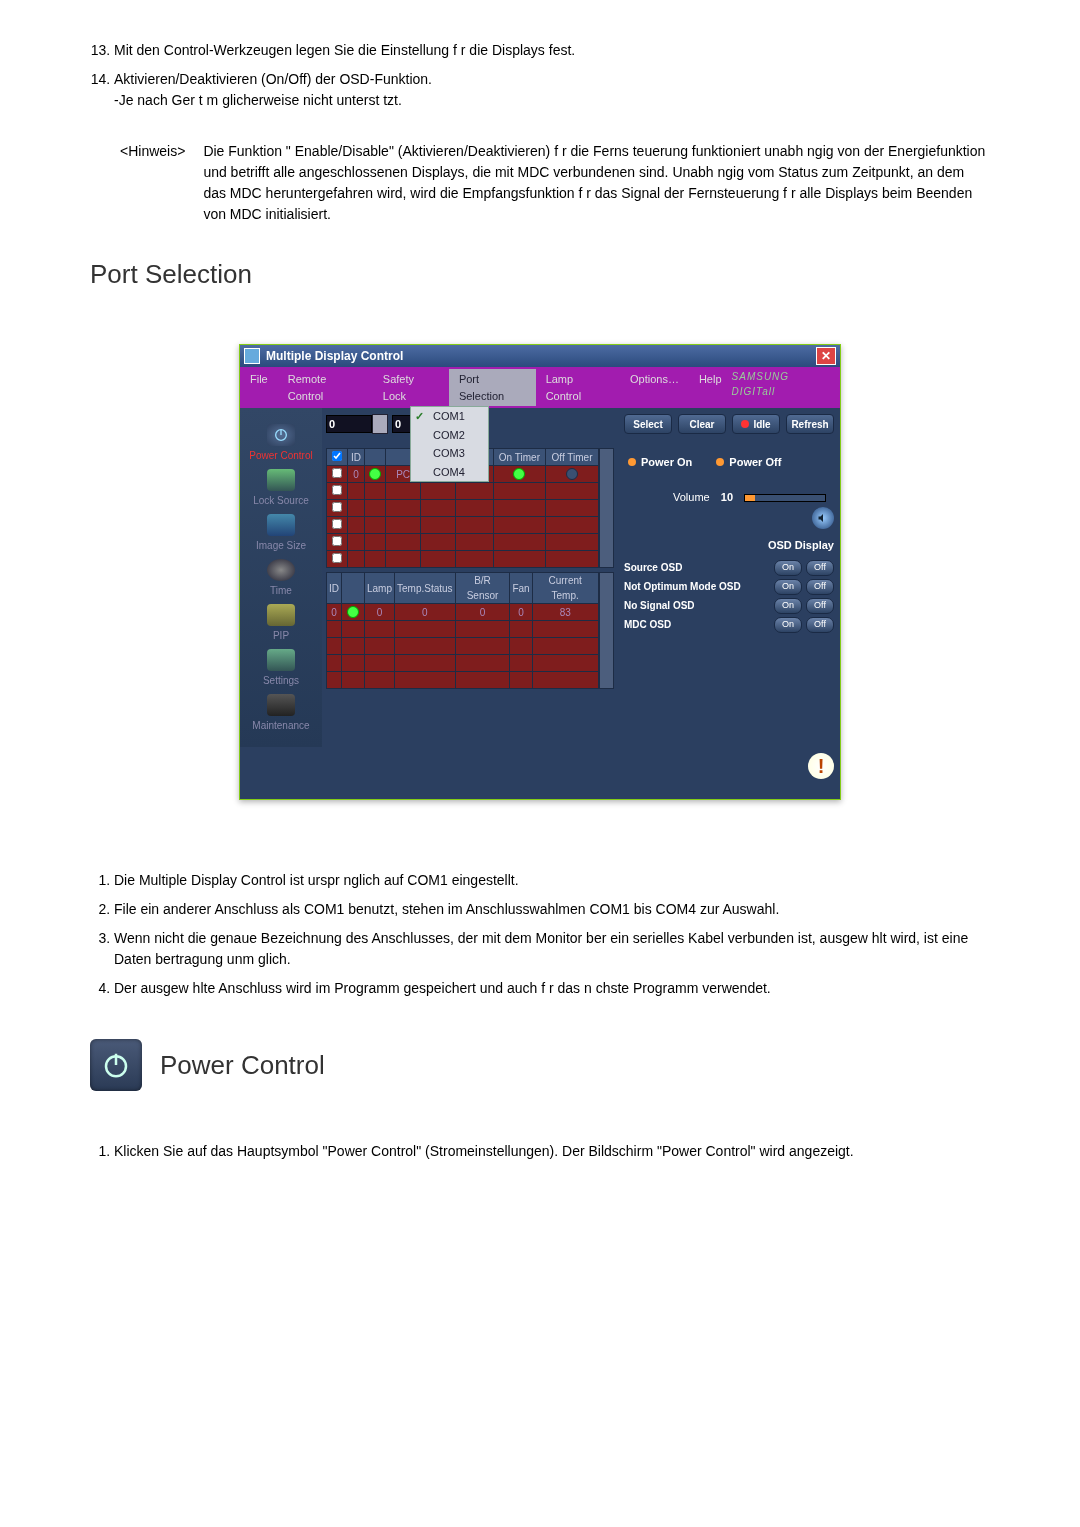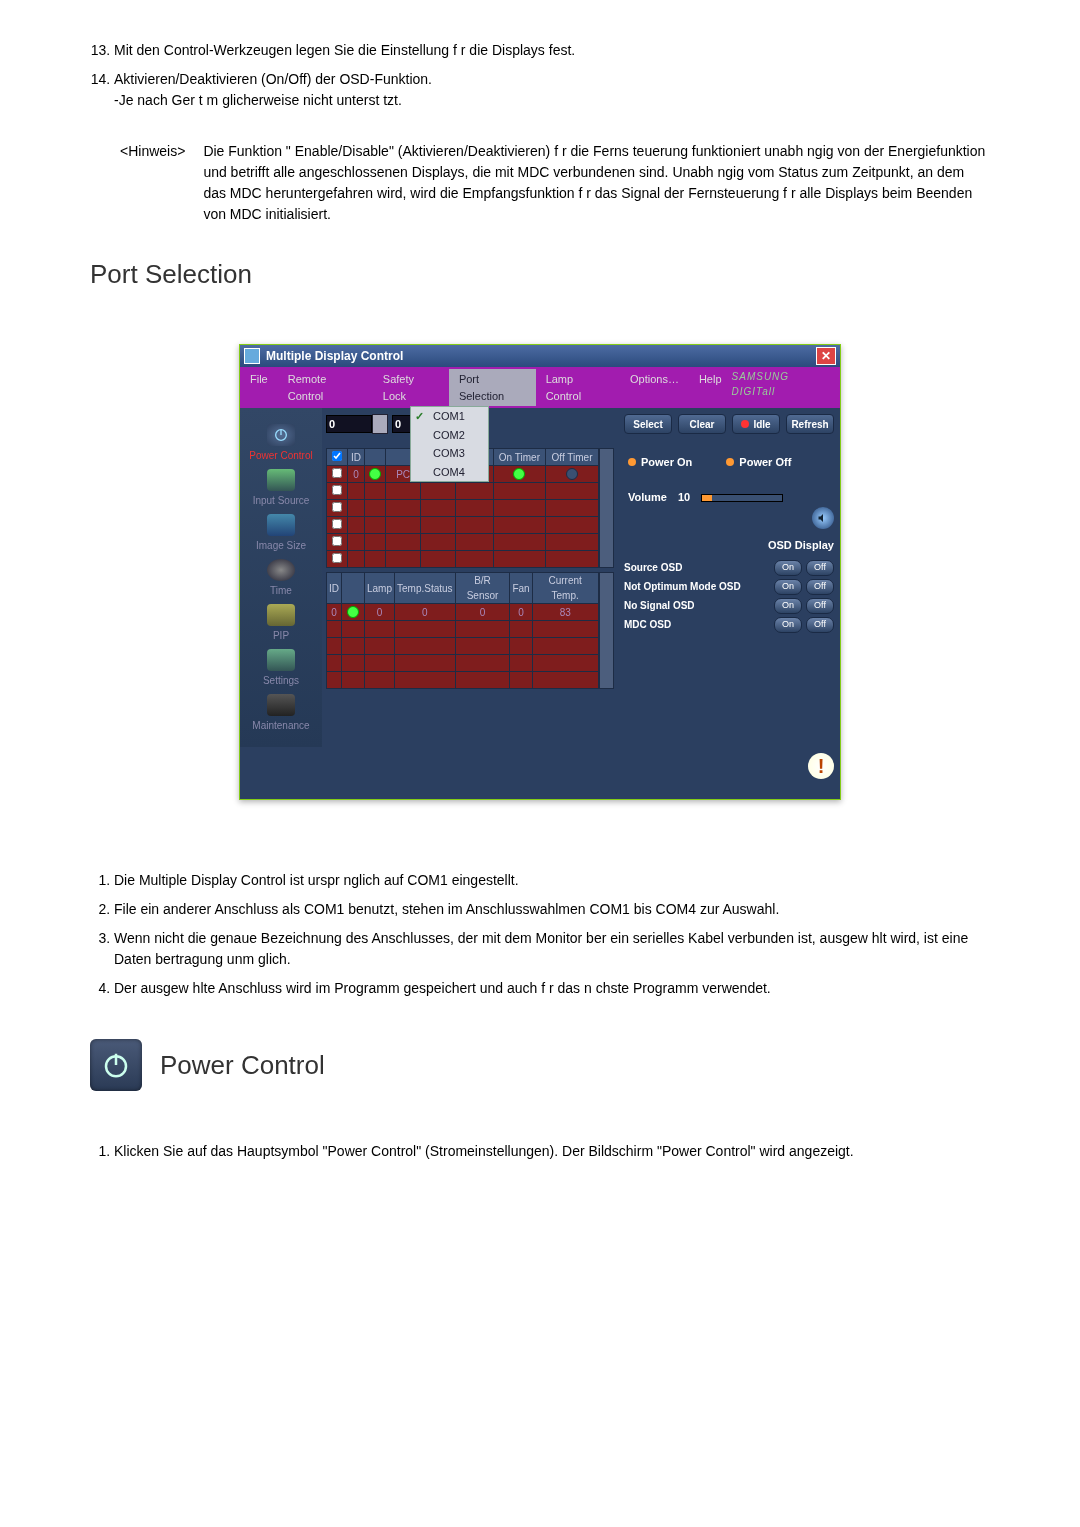--- a/index.html
+++ b/index.html
@@ -129,26 +129,26 @@
   .btn-bar { display:flex; gap:6px; margin-bottom:10px;}
   .sbtn {
     flex:1; height:18px; border-radius:4px;
     background: linear-gradient(#506a92,#2d4364);
     border:1px solid #1a2a45; color:#fff;
     font-size:10px; font-weight:bold;
     display:flex; align-items:center; justify-content:center;
     cursor:pointer;
   }
   .sbtn.idle::before{content:""; width:8px;height:8px;border-radius:50%;background:#f33;margin-right:4px;}
-  .power-row{ display:flex; gap:34px; padding:10px 4px;}
+  .power-row{ display:flex; gap:24px; padding:10px 4px;}
   .power-link{ color:#fff; font-weight:bold; font-size:11px; cursor:pointer; display:flex; align-items:center;}
   .power-link::before{content:""; width:8px;height:8px;border-radius:50%;background:#f93;margin-right:5px;}
 
   .vol-block{ padding:8px 4px 4px 4px;}
-  .vol-label{ color:#fff; font-weight:bold; font-size:11px;}
+  .vol-label{ color:#fff; font-weight:normal; font-size:11px;margin-left:45px;}
   .vol-val{ color:#fff; font-weight:bold; margin:0 8px;}
   .vol-track{ display:inline-block; width:80px; height:6px; background:linear-gradient(90deg,#f93 0 12%, #3a5072 12%); border:1px solid #000; vertical-align:middle;}
   .speaker-bubble{
     width:22px;height:22px;border-radius:50%;
     background:radial-gradient(#9cf,#247);
     margin: -2px 0 8px auto; display:flex;align-items:center;justify-content:center;
   }
   .osd-panel{}
   .osd-title{ text-align:right; color:#fff; font-weight:bold; margin:4px 0 6px 0;}
   .osd-row{ display:flex; align-items:center; margin:3px 0;}
@@ -211,21 +211,21 @@
     <div class="sidebar">
       <div class="sb-icon">
         <svg viewBox="0 0 24 24" width="16" height="16" fill="none" stroke="#9df" stroke-width="2">
             <circle cx="12" cy="12" r="8"></circle>
             <line x1="12" y1="4" x2="12" y2="12"></line>
           </svg>
       </div>
       <span class="sb-label active">Power Control</span>
 
       <div class="sb-icon" style="background:linear-gradient(#6b7,#355);"></div>
-      <span class="sb-label">Input Source</span>
+      <span class="sb-label">Lock Source</span>
 
       <div class="sb-icon" style="background:linear-gradient(#48a,#247);"></div>
       <span class="sb-label">Image Size</span>
 
       <div class="sb-icon" style="background:radial-gradient(#888,#223);border-radius:50%;"></div>
       <span class="sb-label">Time</span>
 
       <div class="sb-icon" style="background:linear-gradient(#aa5,#663);"></div>
       <span class="sb-label">PIP</span>
 

